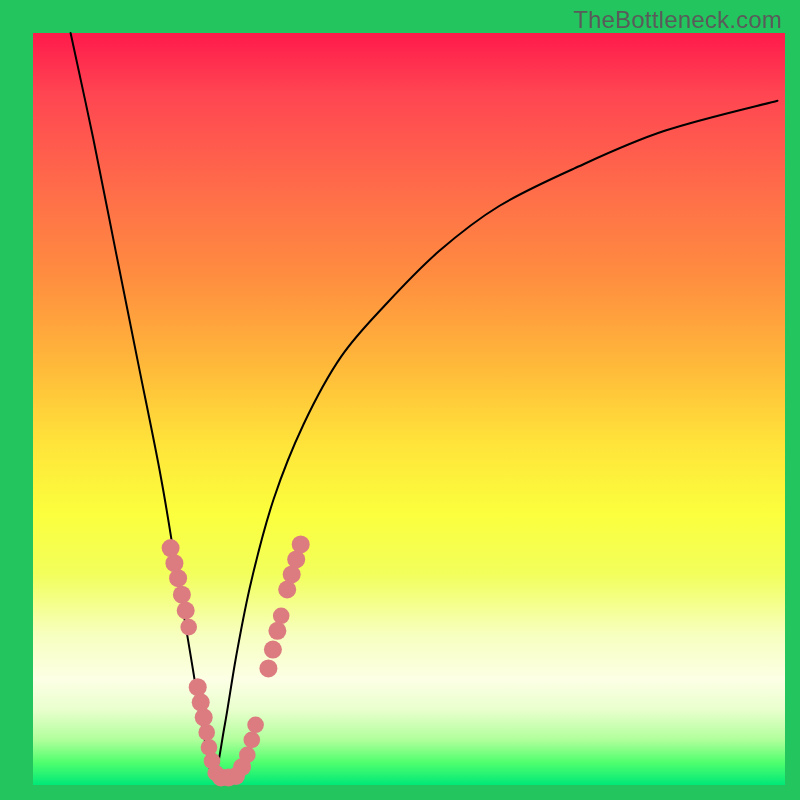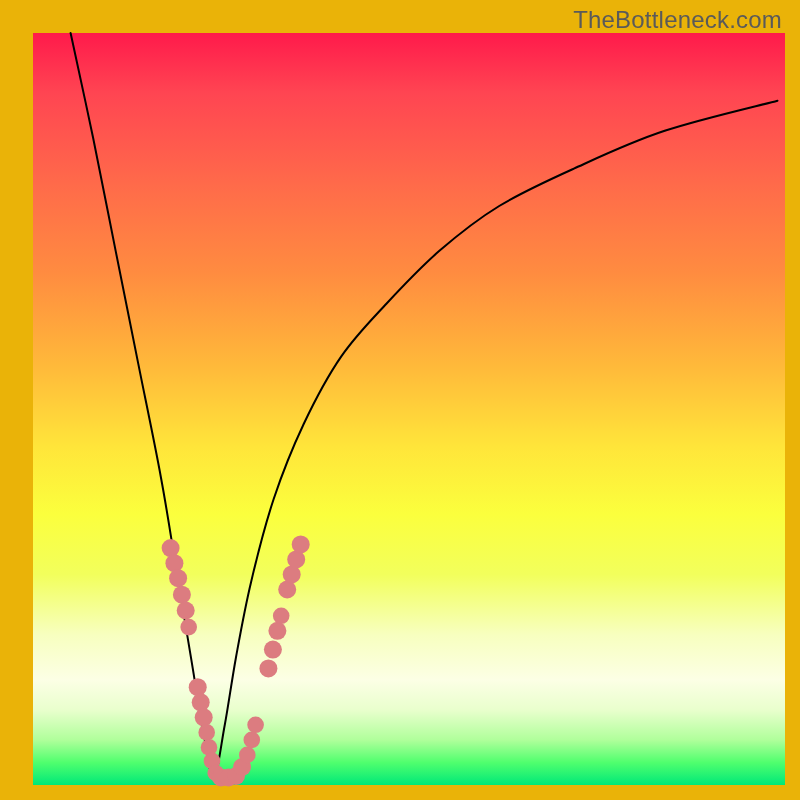--- a/index.html
+++ b/index.html
@@ -10,21 +10,21 @@
     overflow: hidden;
     background: #000;
     font-family: Arial, Helvetica, sans-serif;
   }
   .frame {
     position: absolute;
     top: 0;
     left: 0;
     width: 800px;
     height: 800px;
-    background: #eab308;
+    background: #22c55e;
     text-decoration: underline;
   }
   .plot-area {
     position: absolute;
     top: 33px;
     left: 33px;
     width: 752px;
     height: 752px;
     background: linear-gradient(to bottom,
       #ff1a4b 0%,

